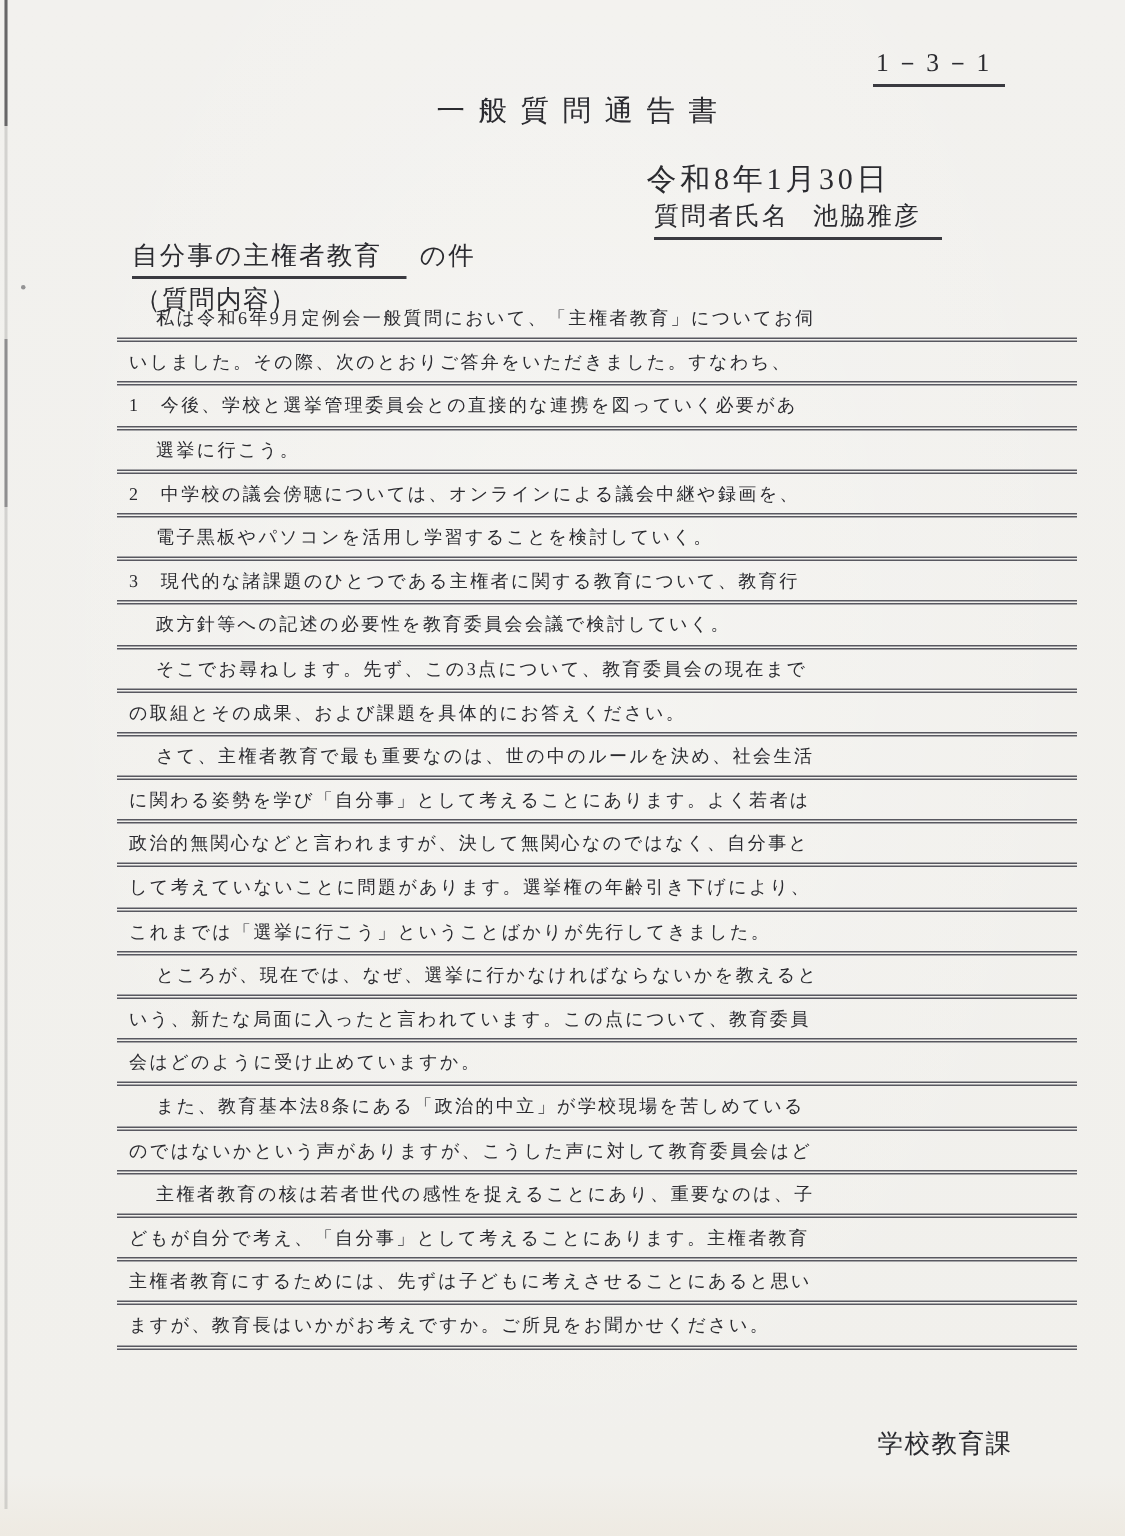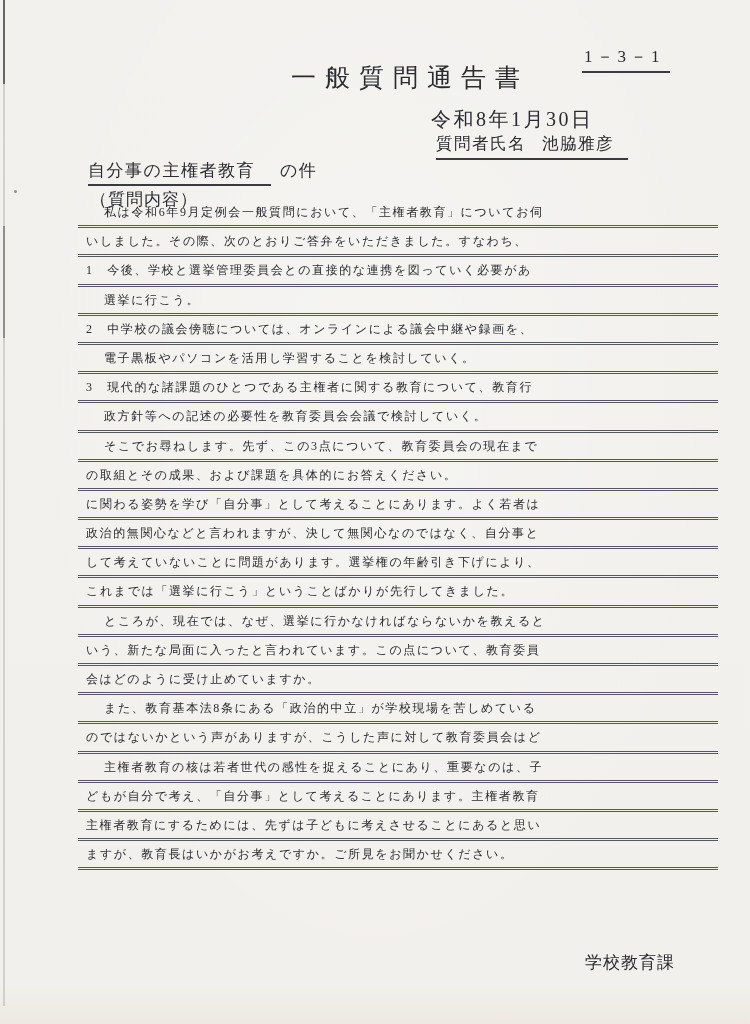--- a/index.html
+++ b/index.html
@@ -21,25 +21,24 @@
   .edge-line-dark-top{position:absolute;left:3px;top:0;width:2px;height:84px;background:rgba(45,45,48,0.65);}
   .edge-line-dark-mid{position:absolute;left:3px;top:226px;width:2px;height:112px;background:rgba(60,60,64,0.45);}
   .scan-speck{position:absolute;left:14px;top:190px;width:3px;height:3px;border-radius:50%;background:rgba(70,70,75,0.55);}
 
   
   .doc-number{
     position:absolute;left:582px;top:30px;
     font-size:17px;letter-spacing:4px;
     border-bottom:2px solid #3a3a40;
     padding:0 6px 3px 2px;
-    margin-top:15px;
   }
   .doc-title{
     position:absolute;left:291px;top:61px;
-    font-size:25px;letter-spacing:9px;white-space:nowrap;
+    font-size:19px;letter-spacing:9px;white-space:nowrap;
   }
   .doc-date{
     position:absolute;left:431px;top:106px;
     font-size:20px;letter-spacing:2.5px;white-space:nowrap;
   }
   .questioner{
     position:absolute;left:436px;top:133px;
     font-size:16.5px;letter-spacing:1.5px;white-space:nowrap;
     border-bottom:2px solid #3a3a40;
     padding:0 14px 3px 0;
@@ -129,20 +128,23 @@
   </div>
       <div class="ruled-line indent">
     <span class="line-text">政方針等への記述の必要性を教育委員会会議で検討していく。</span>
   </div>
       <div class="ruled-line indent">
     <span class="line-text">そこでお尋ねします。先ず、この3点について、教育委員会の現在まで</span>
   </div>
       <div class="ruled-line">
     <span class="line-text">の取組とその成果、および課題を具体的にお答えください。</span>
   </div>
+      <div class="ruled-line indent">
+    <span class="line-text">さて、主権者教育で最も重要なのは、世の中のルールを決め、社会生活</span>
+  </div>
       <div class="ruled-line">
     <span class="line-text">に関わる姿勢を学び「自分事」として考えることにあります。よく若者は</span>
   </div>
       <div class="ruled-line">
     <span class="line-text">政治的無関心などと言われますが、決して無関心なのではなく、自分事と</span>
   </div>
       <div class="ruled-line">
     <span class="line-text">して考えていないことに問題があります。選挙権の年齢引き下げにより、</span>
   </div>
       <div class="ruled-line">

